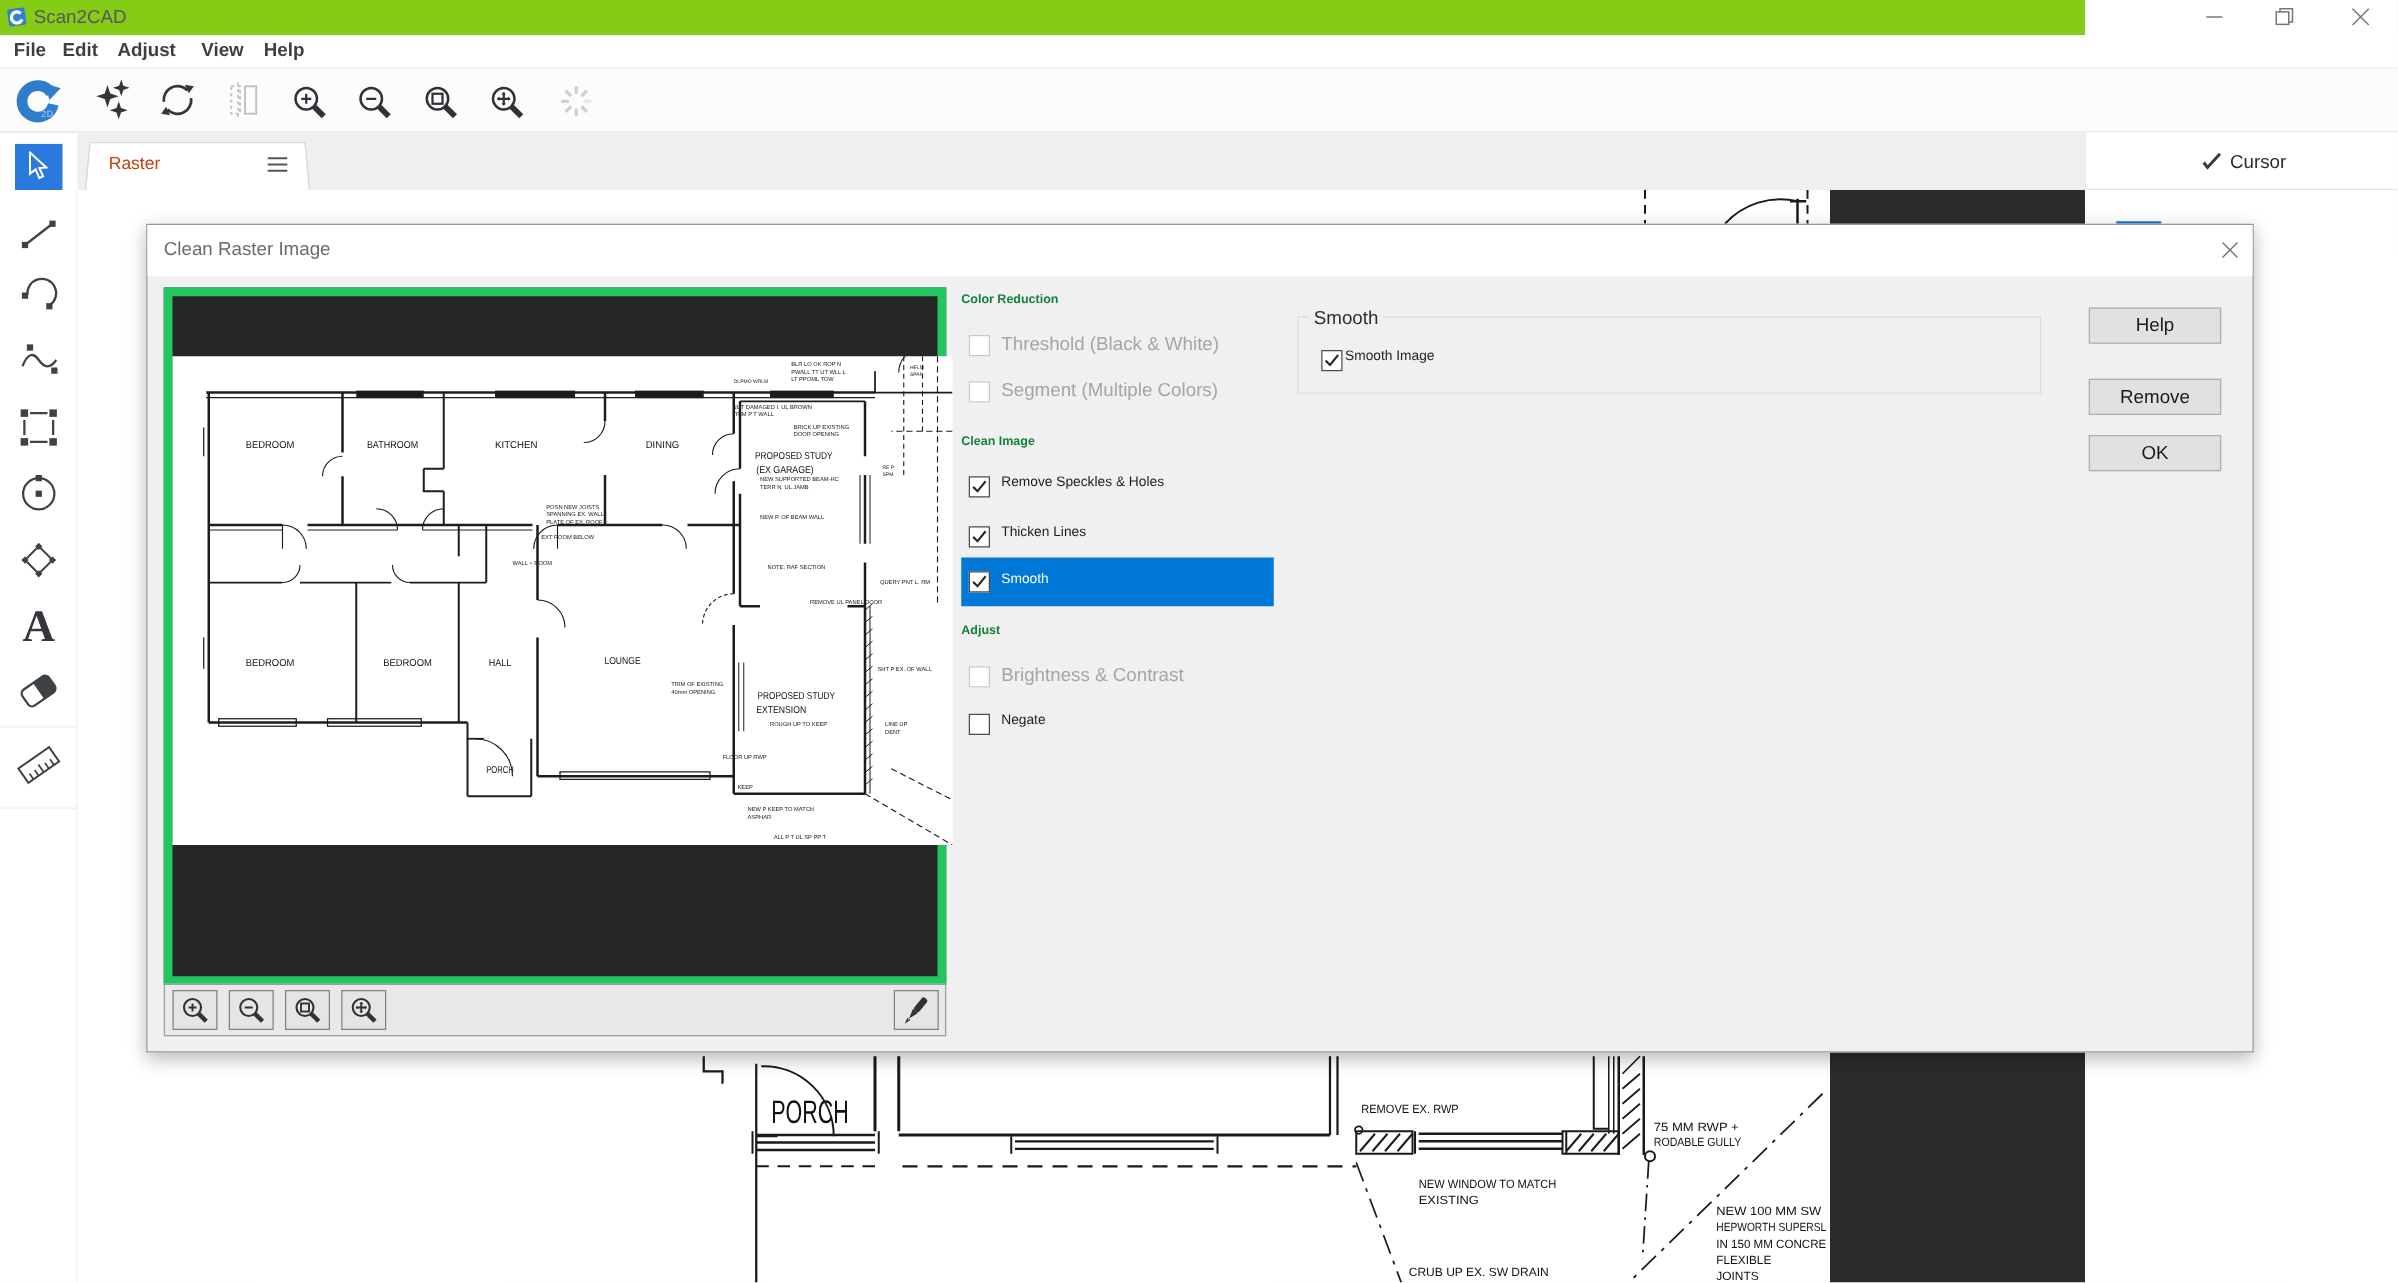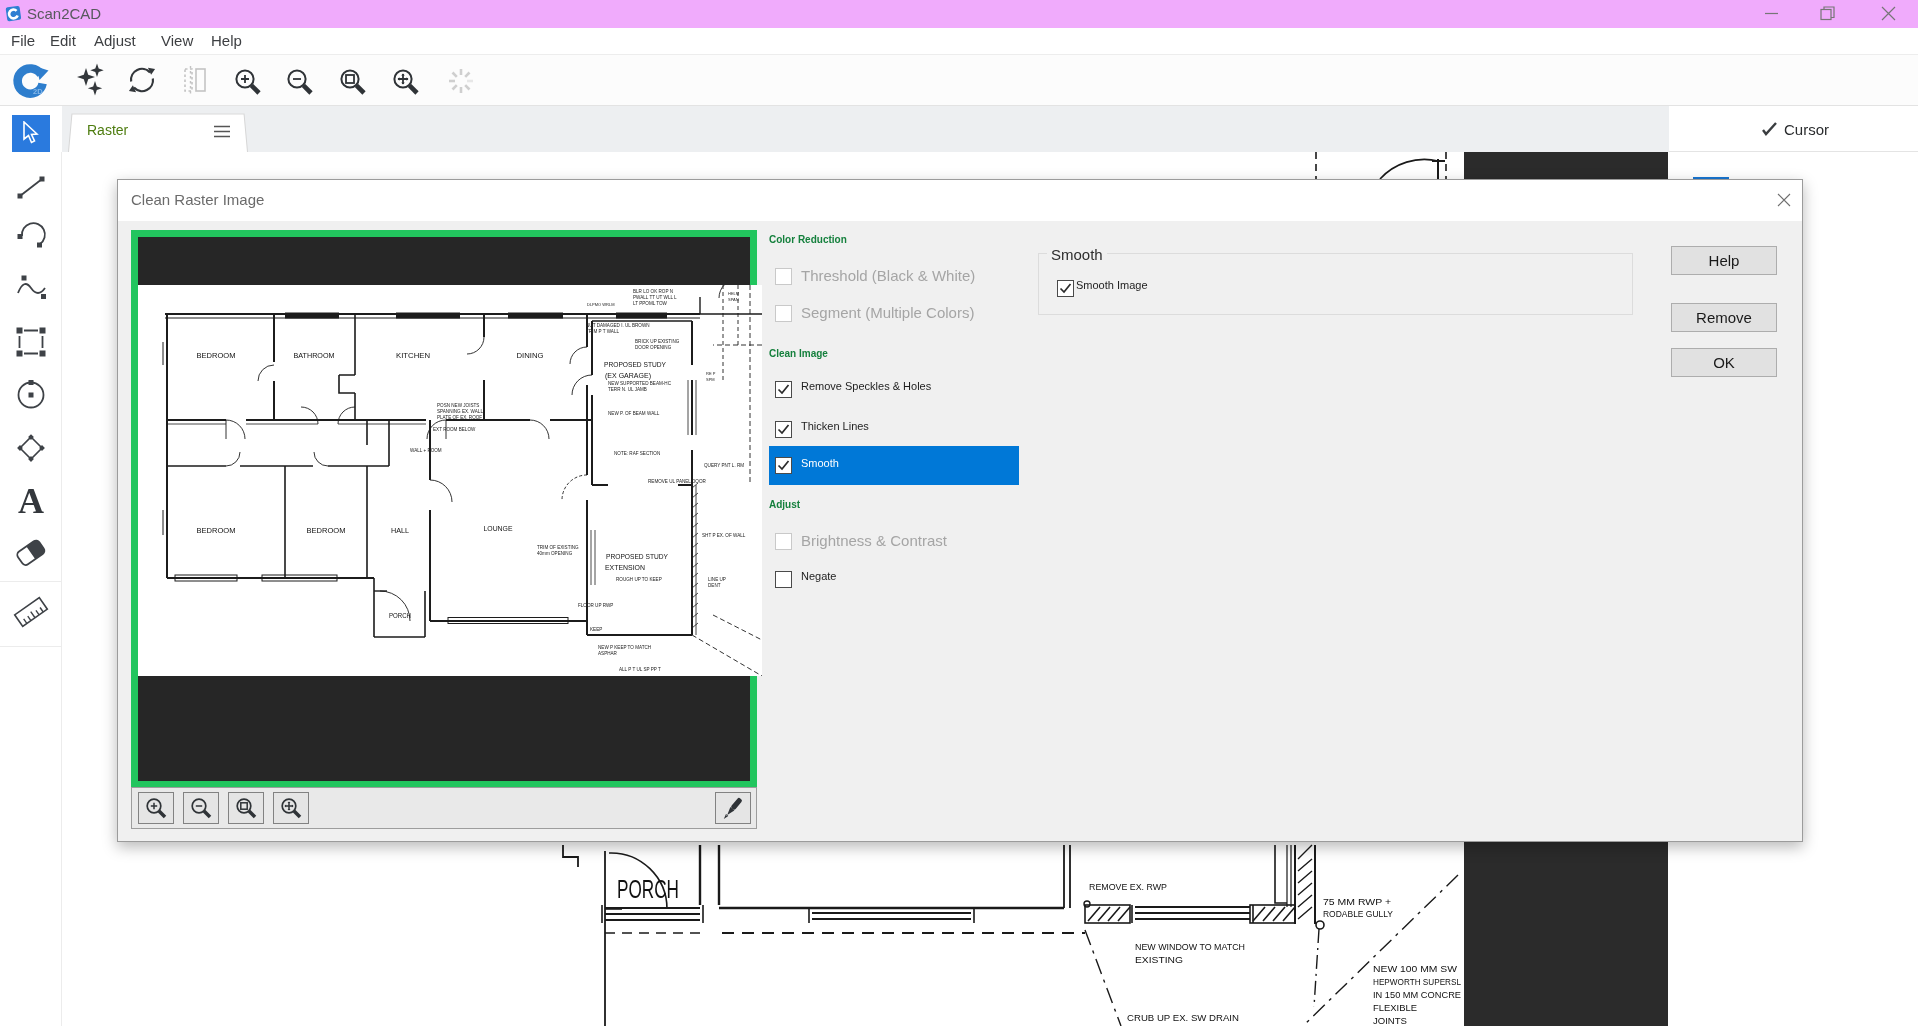--- a/index.html
+++ b/index.html
@@ -1,32 +1,32 @@
 <!DOCTYPE html>
 <html><head>
 <meta charset="utf-8">
 <style>
 * { margin:0; padding:0; box-sizing:border-box; }
 html,body { width:1918px; height:1026px; overflow:hidden; background:#fff;
   font-family:"Liberation Sans", sans-serif; }
 .abs { position:absolute; }
 
-#titlebar { position:absolute; left:0; top:0; width:1918px; height:28px; background:#f0abfc; }
+#titlebar { position:absolute; left:0; top:0; width:1668px; height:28px; background:#84cc16; }
 #apptitle { position:absolute; left:27px; top:5px; font-size:15px; color:#57595c; }
 #menubar { position:absolute; left:0; top:28px; width:1918px; height:26px; background:#fff; }
-.menu { position:absolute; top:4px; font-size:15px; color:#3d3f42; }
+.menu { position:absolute; top:4px; font-size:15px; color:#3d3f42;font-weight:bold; }
 #toolbar { position:absolute; left:0; top:54px; width:1918px; height:52px; background:#fcfcfc;
   border-top:1px solid #ededed; border-bottom:1px solid #e3e3e3; }
 .tsep { position:absolute; top:58px; width:1px; height:44px; background:#e2e2e2; }
 
 #tabrow { position:absolute; left:62px; top:106px; width:1607px; height:46px; background:#edeff1; }
 #tab { position:absolute; left:68px; top:112px; width:180px; height:40px; background:#fff;
   border-left:1px solid #d6d6d6; border-right:1px solid #d6d6d6; border-top:1px solid #dcdcdc;
   transform:perspective(55px) rotateX(3.2deg); transform-origin:bottom; }
-#tablabel { position:absolute; left:87px; top:122px; font-size:14px; color:#4d7c0f; }
+#tablabel { position:absolute; left:87px; top:122px; font-size:14px; color:#c2410c; }
 #cursorhdr { position:absolute; left:1669px; top:106px; width:249px; height:46px; background:#fff;
   border-bottom:1px solid #e4e4e4; }
 #cursortxt { position:absolute; left:1784px; top:121px; font-size:15px; color:#2a2c2e; }
 #cursorbtn { position:absolute; left:12px; top:115px; width:38px; height:37px; background:#2a7ade; }
 
 #sidebar { position:absolute; left:0; top:152px; width:62px; height:874px; background:#fff;
   border-right:1px solid #ececec; }
 .ssep { position:absolute; left:0; width:62px; height:1px; background:#ececec; }
 
 #canvas { position:absolute; left:62px; top:152px; width:1607px; height:874px; background:#fff; }

